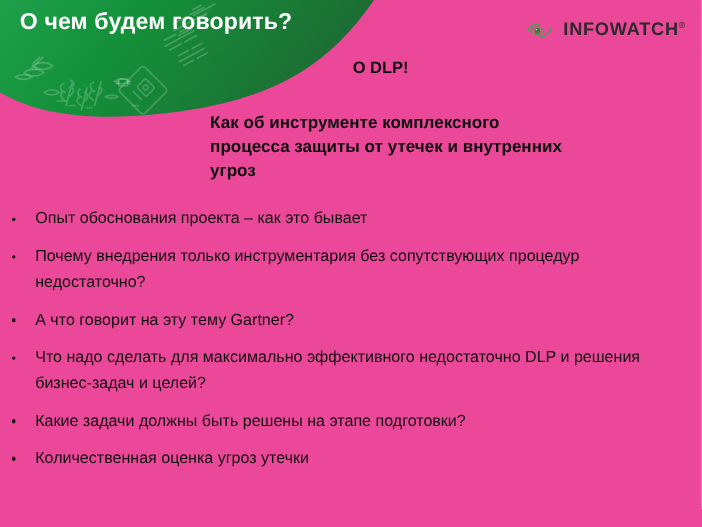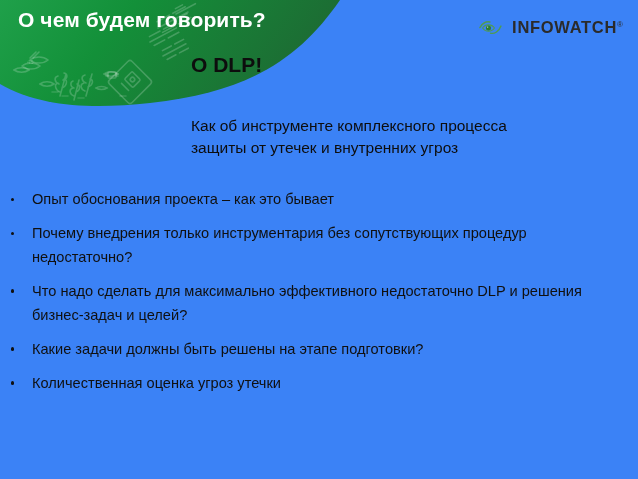--- a/index.html
+++ b/index.html
@@ -10,21 +10,21 @@
   }
   body {
     font-family: "Liberation Sans", "DejaVu Sans", sans-serif;
     -webkit-font-smoothing: antialiased;
   }
   #slide {
     position: relative;
     width: 638px;
     height: 479px;
     overflow: hidden;
-    background: #3b82f6;
+    background: #ec4899;
   }
 
   
   .banner {
     position: absolute;
     left: 0;
     top: 0;
     width: 340px;
     height: 110px;
     overflow: hidden;
@@ -79,32 +79,33 @@
     font-weight: normal;
     letter-spacing: 0;
   }
 
   
   .headline {
     position: absolute;
     left: 191px;
     top: 53px;
     width: 310px;
-    font-size: 21px;
+    text-align: center;
+    font-size: 15px;
     font-weight: bold;
     color: #0d0d0d;
     z-index: 3;
   }
   .subhead {
     position: absolute;
     left: 191px;
-    top: 115px;
+    top: 101px;
     width: 330px;
     font-size: 15.5px;
-    font-weight: normal;
+    font-weight: bold;
     line-height: 1.42;
     color: #0d0d0d;
     z-index: 3;
   }
 
   
   .bullets {
     position: absolute;
     left: 4px;
     top: 188px;
@@ -228,18 +229,19 @@
       <span>INFOWATCH</span><span class="reg">®</span>
     </span>
   </div>
 
   <div class="headline">О DLP!</div>
   <div class="subhead">Как об инструменте комплексного процесса защиты от утечек и внутренних угроз</div>
 
   <ul class="bullets">
     <li>Опыт обоснования проекта – как это бывает</li>
     <li>Почему внедрения только инструментария без сопутствующих процедур недостаточно?</li>
+    <li>А что говорит на эту тему Gartner?</li>
     <li>Что надо сделать для максимально эффективного недостаточно DLP и решения бизнес-задач и целей?</li>
     <li>Какие задачи должны быть решены на этапе подготовки?</li>
     <li>Количественная оценка угроз утечки</li>
   </ul>
 
 </div>
 
 </body></html>

